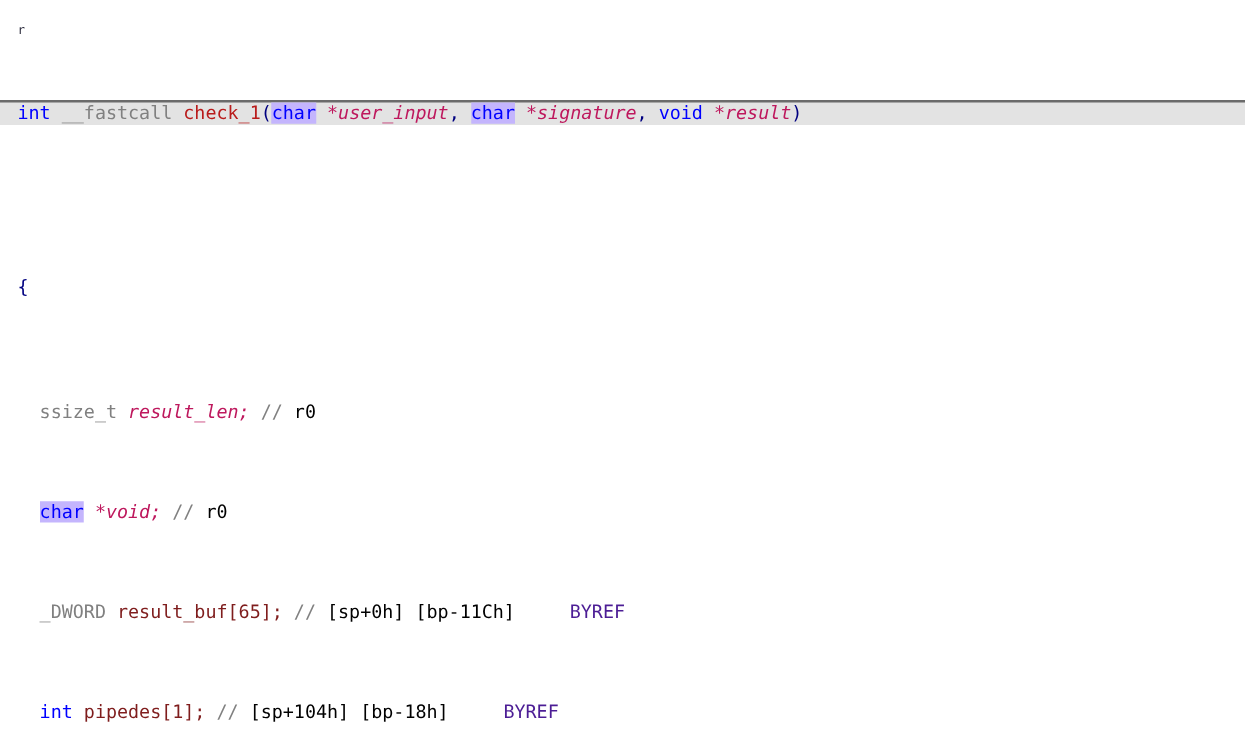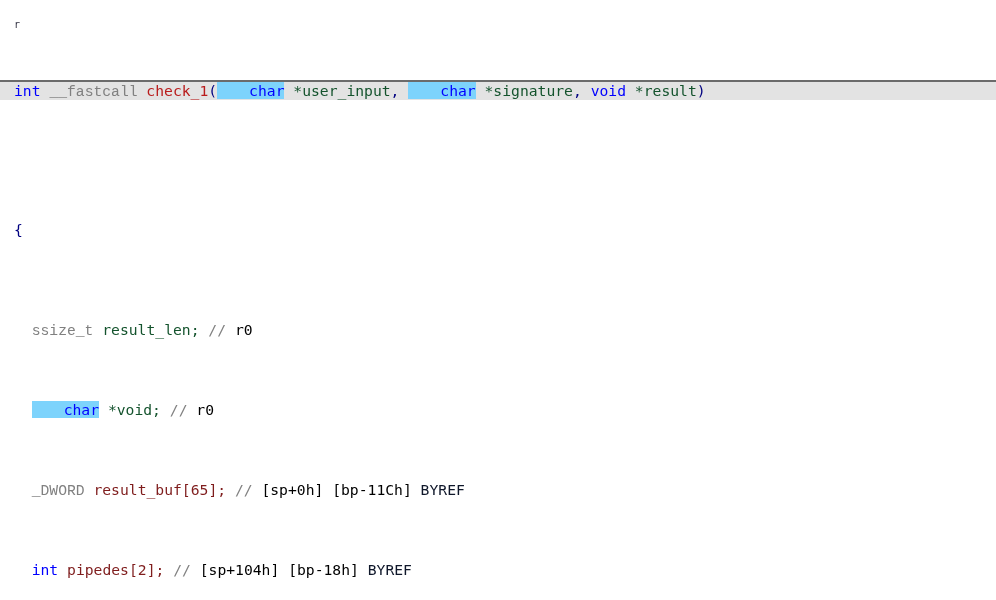--- a/index.html
+++ b/index.html
@@ -31,30 +31,30 @@
   }
   
   .line.current {
     background: #e3e3e3;
     border-top: 2px solid #6b6b6b;
     height: 18px;
     line-height: 18px;
   }
   
   .kw      { color: #0000ff; }
-  .typ     { color: #808080; font-family: Liberation Mono, monospace; }               
+  .typ     { color: #808080; }               
   .fn      { color: #b91c1c; }               
-  .lvar    { color: #14532d; }               
+  .lvar    { color: #be185d; font-style: italic; }               
   .dname   { color: #7f1d1d; }               
   .cmt2    { color: #808080; }               
   .stk     { color: #000000; }               
   .punc    { color: #000080; }               
   .plain   { color: #000000; }
-  .hl      { background: #7dd3fc; padding-left: 32px; }               
-  .byref   { color: #0f172a; }
+  .hl      { background: #c4b5fd; }               
+  .byref   { color: #4c1d95; margin-left: 35px; }
 
   
   #caret {
     position: absolute;
     left: 14px;
     top: 20px;
     width: 5px;
     height: 9px;
     color: #334;
     font-size: 10px;
@@ -74,21 +74,21 @@
   
   <div class="line"><span class="punc">{</span></div>
 
   
   <div class="line">  <span class="typ">ssize_t</span> <span class="lvar">result_len;</span> <span class="cmt2">// </span><span class="stk">r0</span></div>
 
   <div class="line">  <span class="kw hl">char</span> <span class="lvar">*void;</span> <span class="cmt2">// </span><span class="stk">r0</span></div>
 
   <div class="line">  <span class="typ">_DWORD</span> <span class="dname">result_buf[65];</span> <span class="cmt2">// </span><span class="stk">[sp+0h] [bp-11Ch]</span> <span class="byref">BYREF</span></div>
 
-  <div class="line">  <span class="kw">int</span> <span class="dname">pipedes[2];</span> <span class="cmt2">// </span><span class="stk">[sp+104h] [bp-18h]</span> <span class="byref">BYREF</span></div>
+  <div class="line">  <span class="kw">int</span> <span class="dname">pipedes[1];</span> <span class="cmt2">// </span><span class="stk">[sp+104h] [bp-18h]</span> <span class="byref">BYREF</span></div>
 
   
 
   
   
 
   
   
 
   

